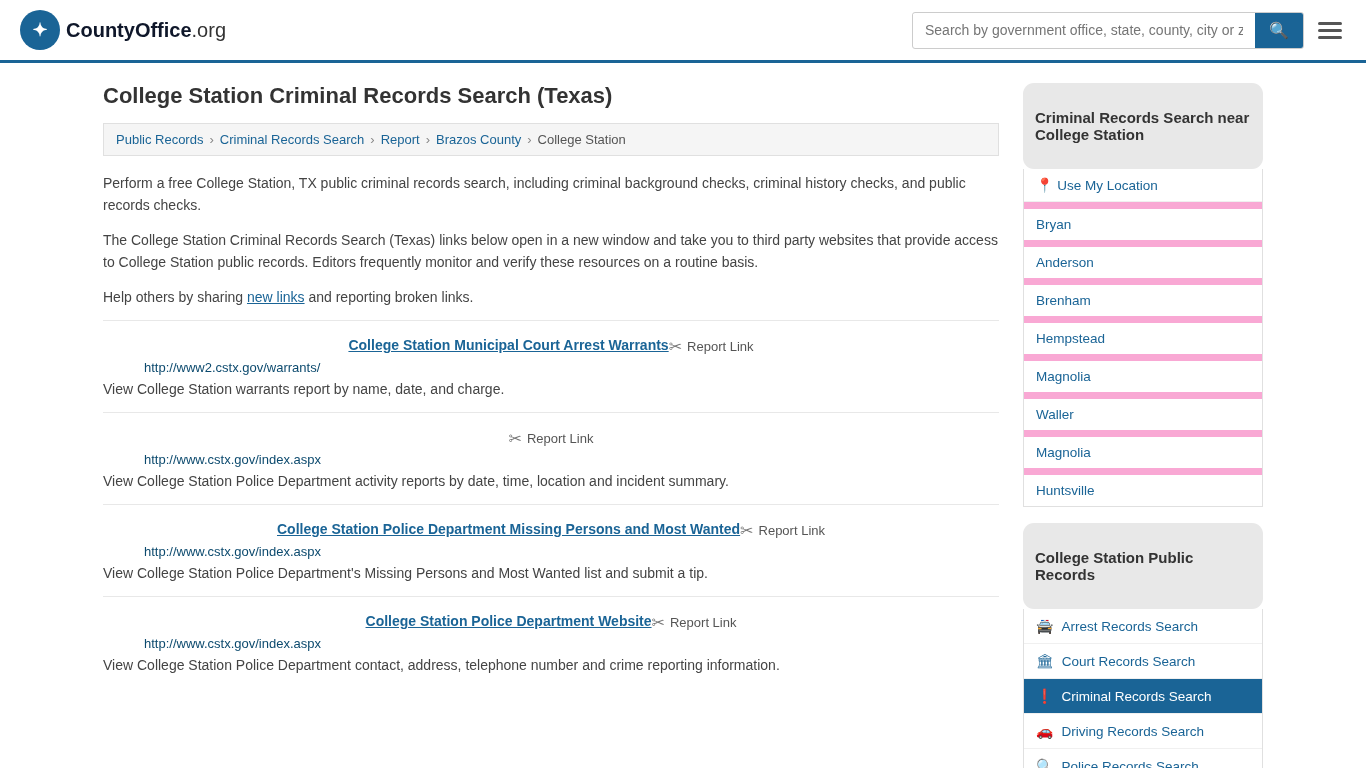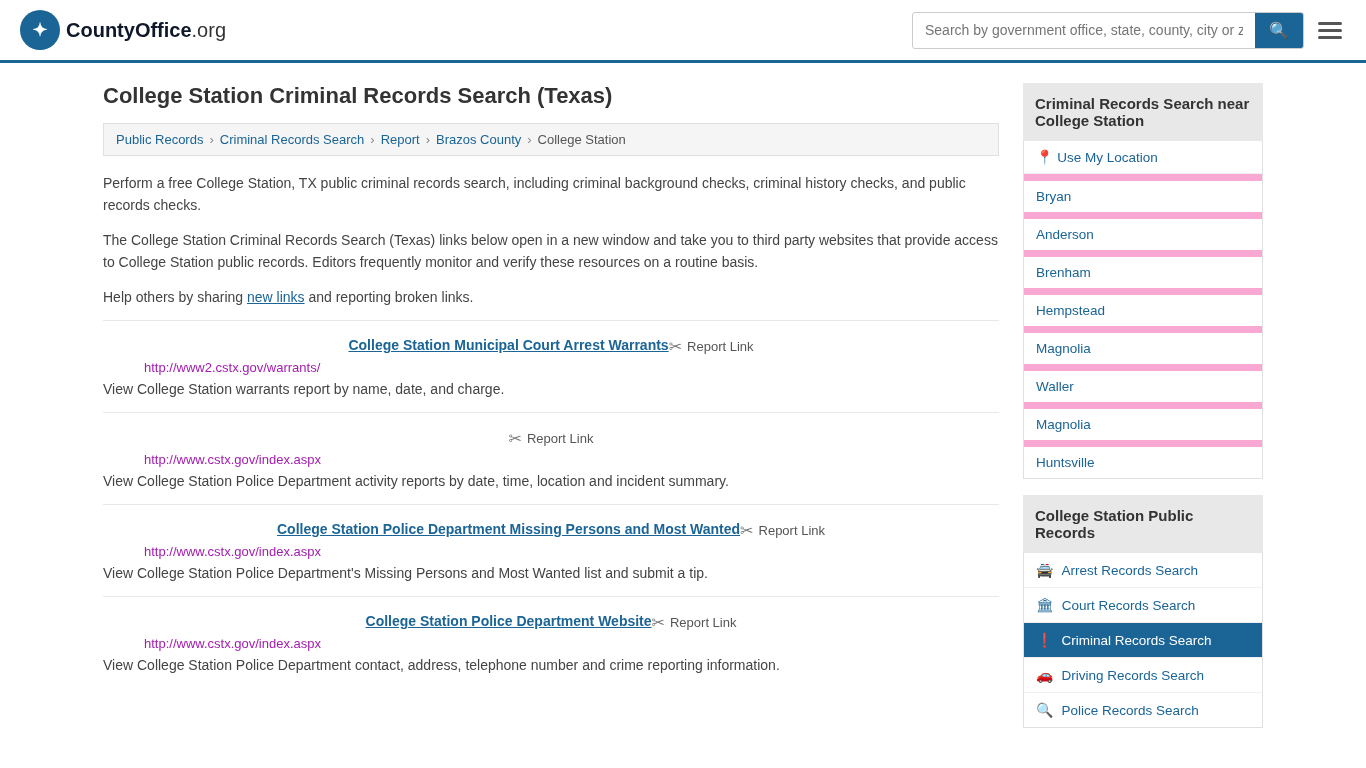--- a/index.html
+++ b/index.html
@@ -160,42 +160,43 @@
       gap: 5px;
       font-size: 13px;
       color: #555;
       cursor: pointer;
       white-space: nowrap;
       background: none;
       border: none;
       padding: 0;
     }
     .resource-url {
-      color: #a21caf;
+      color: #0c4a6e;
       font-size: 13px;
       margin-bottom: 4px;
       padding-left: 41px;
     }
     .resource-desc {
       font-size: 14px;
       color: #444;
       line-height: 1.5;
     }
 
     
     .sidebar-section {
       margin-bottom: 16px;
     }
     .sidebar-heading {
       background: #e8e8e8;
-      padding: 12px 12px;
+      padding: 26px 12px;
       font-size: 15px;
       font-weight: bold;
       color: #333;
       margin-bottom: 0;
+      border-radius: 11px;
     }
     .sidebar-list {
       list-style: none;
       border: 1px solid #e0e0e0;
       border-top: none;
     }
     .sidebar-list li {
       border-bottom: 1px solid #f0f0f0;
     }
     .sidebar-list li:last-child { border-bottom: none; }

